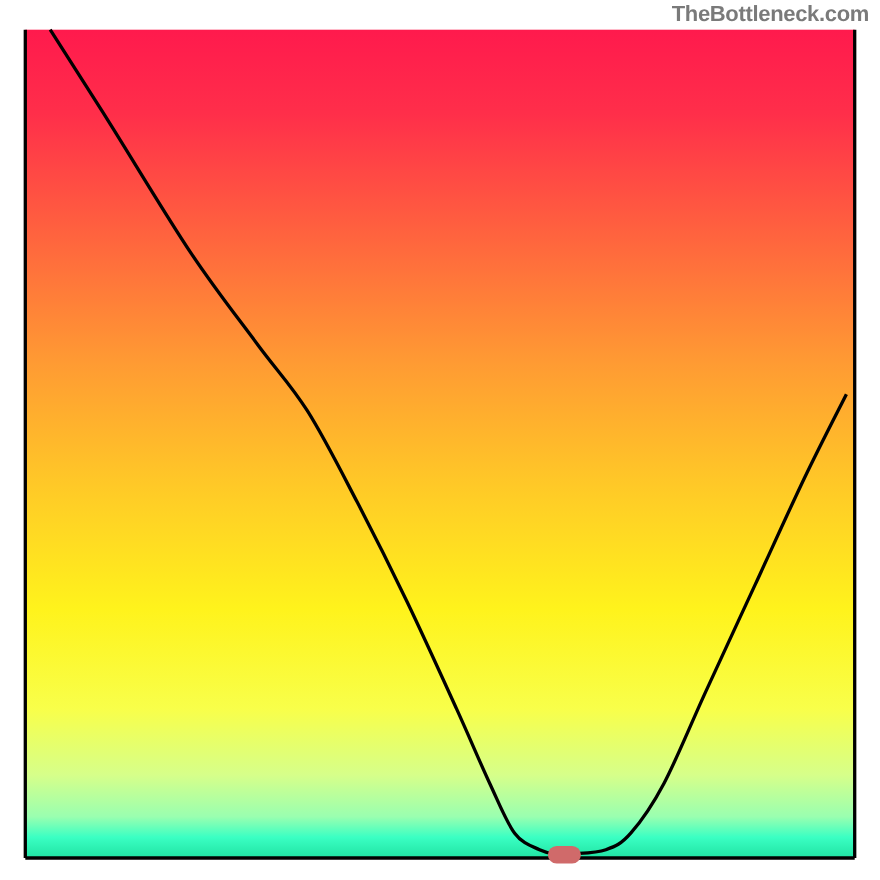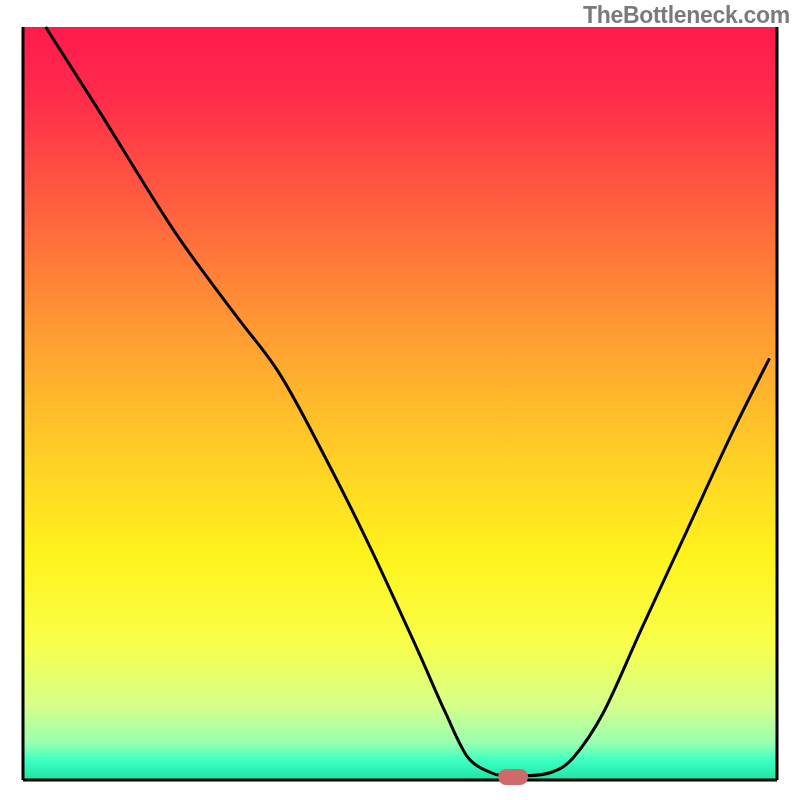--- a/index.html
+++ b/index.html
@@ -12,21 +12,21 @@
   }
   .container {
     position: relative;
     width: 800px;
     height: 800px;
   }
   .watermark {
     position: absolute;
     top: 2px;
     right: 10px;
-    font-size: 23px;
+    font-size: 20px;
     font-weight: bold;
     color: #7a7a7a;
     font-family: Arial, sans-serif;
     letter-spacing: -0.3px;
   }
   svg.plot {
     position: absolute;
     left: 0;
     top: 0;
   }

